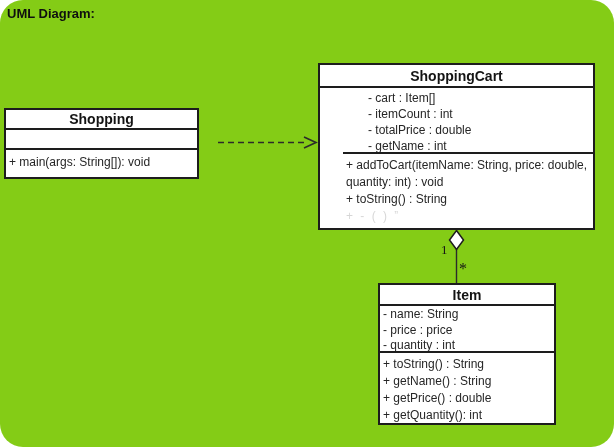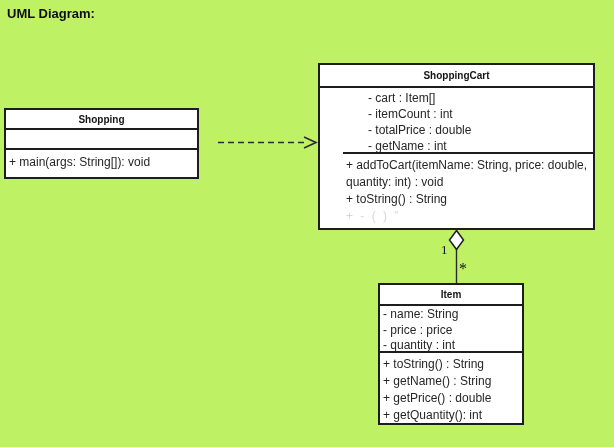--- a/index.html
+++ b/index.html
@@ -1,43 +1,44 @@
 <!DOCTYPE html>
 <html><head>
 <meta charset="utf-8">
 <style>
   html, body { margin: 0; padding: 0; background: #ffffff; }
   .canvas {
     position: relative;
     width: 614px;
     height: 447px;
-    background: #bef264;
+    background: #84cc16;
     font-family: "Liberation Sans", "DejaVu Sans", sans-serif;
     overflow: hidden;
+    border-radius: 23px;
   }
   .page-title {
     position: absolute;
     left: 7px;
     top: 6px;
     font-size: 13px;
     font-weight: bold;
     color: #0f0f0f;
   }
   .class-box {
     position: absolute;
     box-sizing: border-box;
     border: 2px solid #1d1d1d;
     background: #ffffff;
     display: flex;
     flex-direction: column;
     color: #262626;
   }
   .class-title {
     font-weight: bold;
-    font-size: 10px;
+    font-size: 14px;
     color: #141414;
     display: flex;
     align-items: center;
     justify-content: center;
     flex: 0 0 auto;
   }
   .compartment {
     border-top: 2px solid #1d1d1d;
     box-sizing: border-box;
     overflow: hidden;
@@ -55,21 +56,21 @@
   #box-shopping .fields { height: 20px; }
   #box-shopping .methods { flex: 1 1 auto; padding-top: 4px; }
   
   #box-shoppingcart { left: 318px; top: 63px; width: 277px; height: 167px; }
   #box-shoppingcart .class-title { height: 21px; }
   #box-shoppingcart .fields { height: 66px; padding-top: 2px; }
   #box-shoppingcart .fields .member { line-height: 16px; padding-left: 48px; }
   #box-shoppingcart .methods { flex: 1 1 auto; padding-top: 3px; margin-left: 23px; }
   #box-shoppingcart .methods .member { line-height: 17px; }
   
-  #box-item { left: 378px; top: 283px; width: 146px; height: 142px; }
+  #box-item { left: 378px; top: 283px; width: 178px; height: 142px; }
   #box-item .class-title { height: 19px; }
   #box-item .fields { height: 48px; padding-top: 1px; }
   #box-item .fields .member { line-height: 15.5px; }
   #box-item .methods { flex: 1 1 auto; padding-top: 3px; }
   #box-item .methods .member { line-height: 17px; }
   .ghost-line {
     font-size: 12px;
     line-height: 17px;
     padding: 0 3px;
     color: #4a4a4a;

